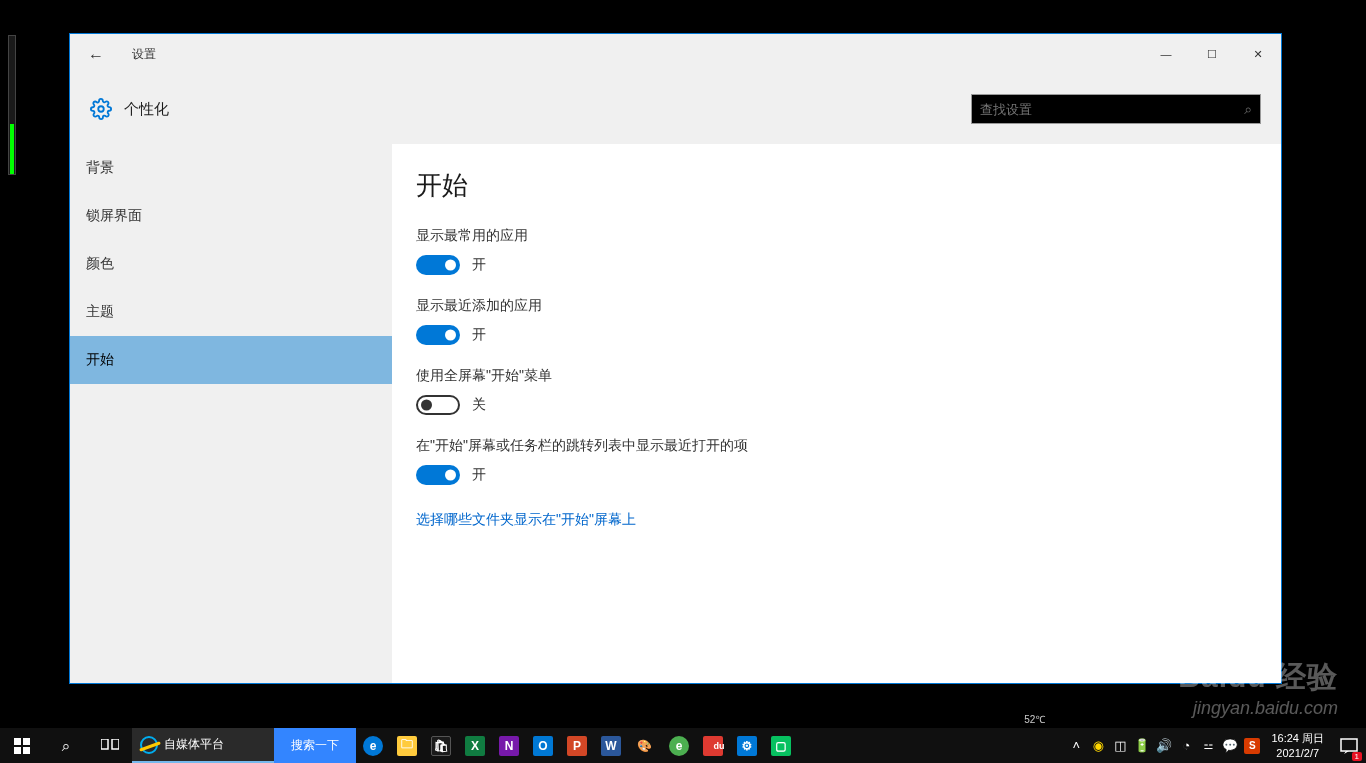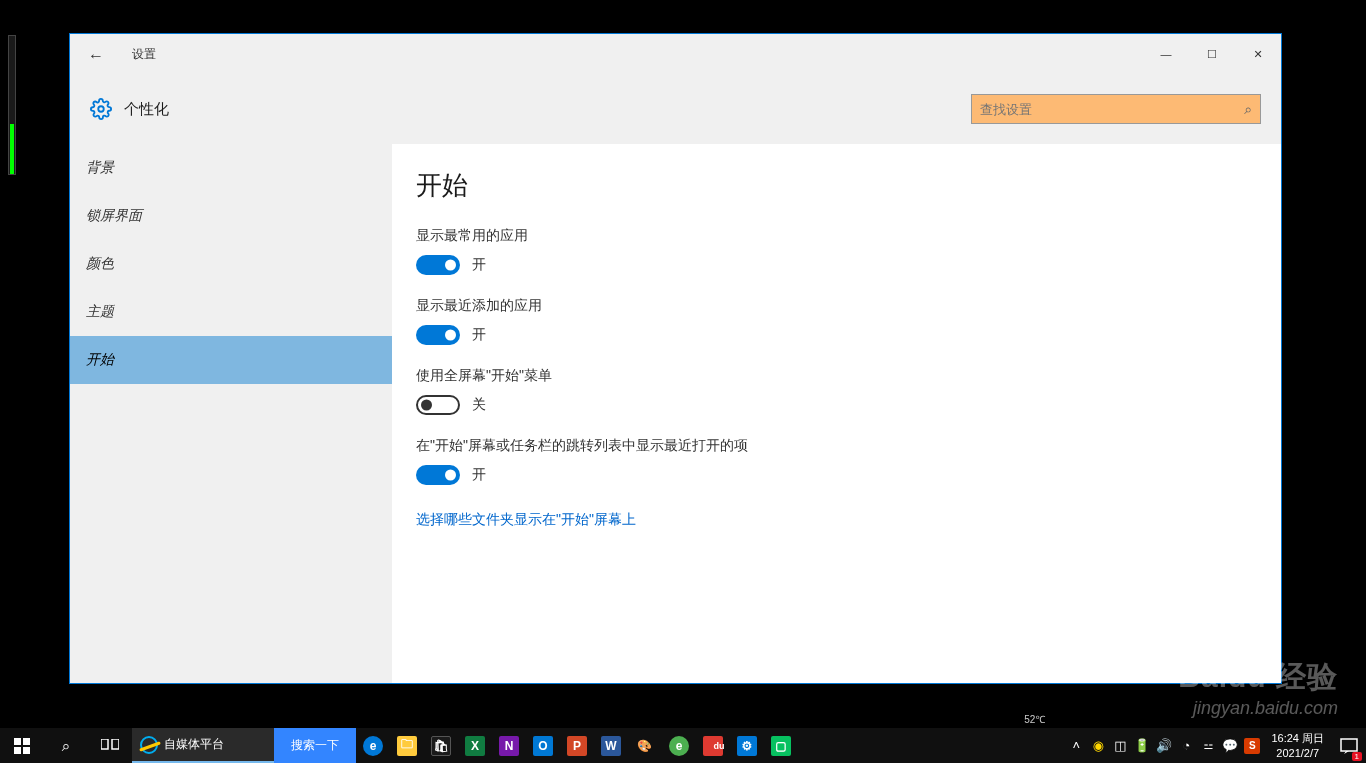--- a/index.html
+++ b/index.html
@@ -14,26 +14,26 @@
 .titlebar { height: 40px; background: #f0f0f0; display: flex; align-items: center; }
 .titlebar-left { display: flex; align-items: center; padding-left: 18px; gap: 28px; }
 .back-arrow { font-size: 16px; color: #333; }
 .title-text { font-size: 12px; color: #333; }
 .titlebar-controls { margin-left: auto; display: flex; }
 .win-btn { width: 46px; height: 32px; display: flex; align-items: center; justify-content: center; font-size: 11px; color: #333; }
 
 .sub-header { height: 70px; background: #f0f0f0; display: flex; align-items: center; padding: 0 20px; }
 .gear-icon { width: 22px; height: 22px; color: #0078d7; margin-right: 12px; }
 .sub-title { font-size: 15px; font-weight: 400; color: #1a1a1a; }
-.search-box { margin-left: auto; width: 290px; height: 30px; border: 1px solid #999; background: #fdba74; display: flex; align-items: center; padding: 0 8px; }
+.search-box { margin-left: auto; width: 290px; height: 30px; border: 1px solid #999; background: #000000; display: flex; align-items: center; padding: 0 8px; }
 .search-box input { flex: 1; border: none; outline: none; font-size: 13px; color: #666; background: transparent; }
 .search-icon-small { color: #666; font-size: 14px; }
 
 .window-body { flex: 1; display: flex; }
-.sidebar { width: 322px; background: #f0f0f0; font-style: italic; }
+.sidebar { width: 322px; background: #f0f0f0; }
 .sidebar-item { height: 48px; display: flex; align-items: center; padding-left: 16px; font-size: 14px; color: #333; }
 .sidebar-item.active { background: #7fb7e0; color: #000; }
 
 .content { flex: 1; padding: 24px 0 0 24px; background: #fff; }
 .page-title { font-size: 26px; font-weight: 400; color: #1a1a1a; margin-bottom: 24px; }
 .setting-group { margin-bottom: 22px; }
 .setting-label { font-size: 14px; color: #333; margin-bottom: 10px; }
 .toggle-row { display: flex; align-items: center; gap: 12px; }
 .toggle { width: 44px; height: 20px; border-radius: 10px; position: relative; }
 .toggle.on { background: #0078d7; }

